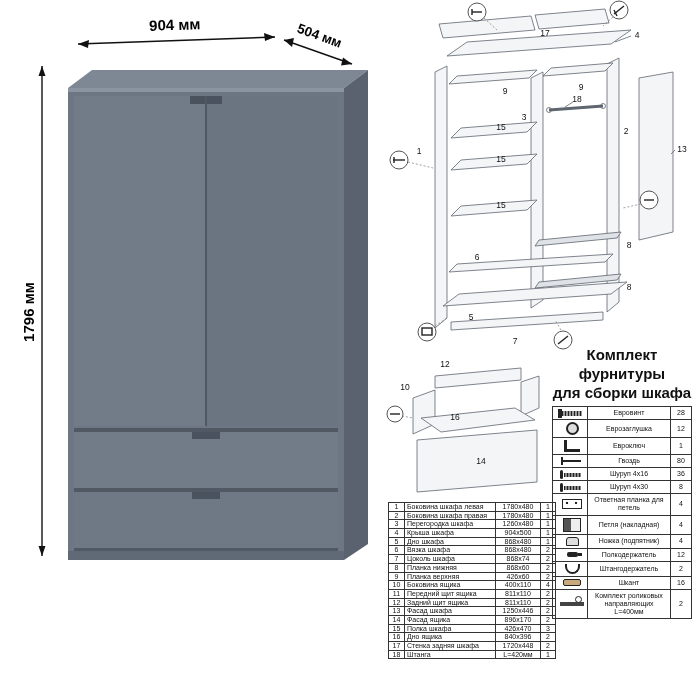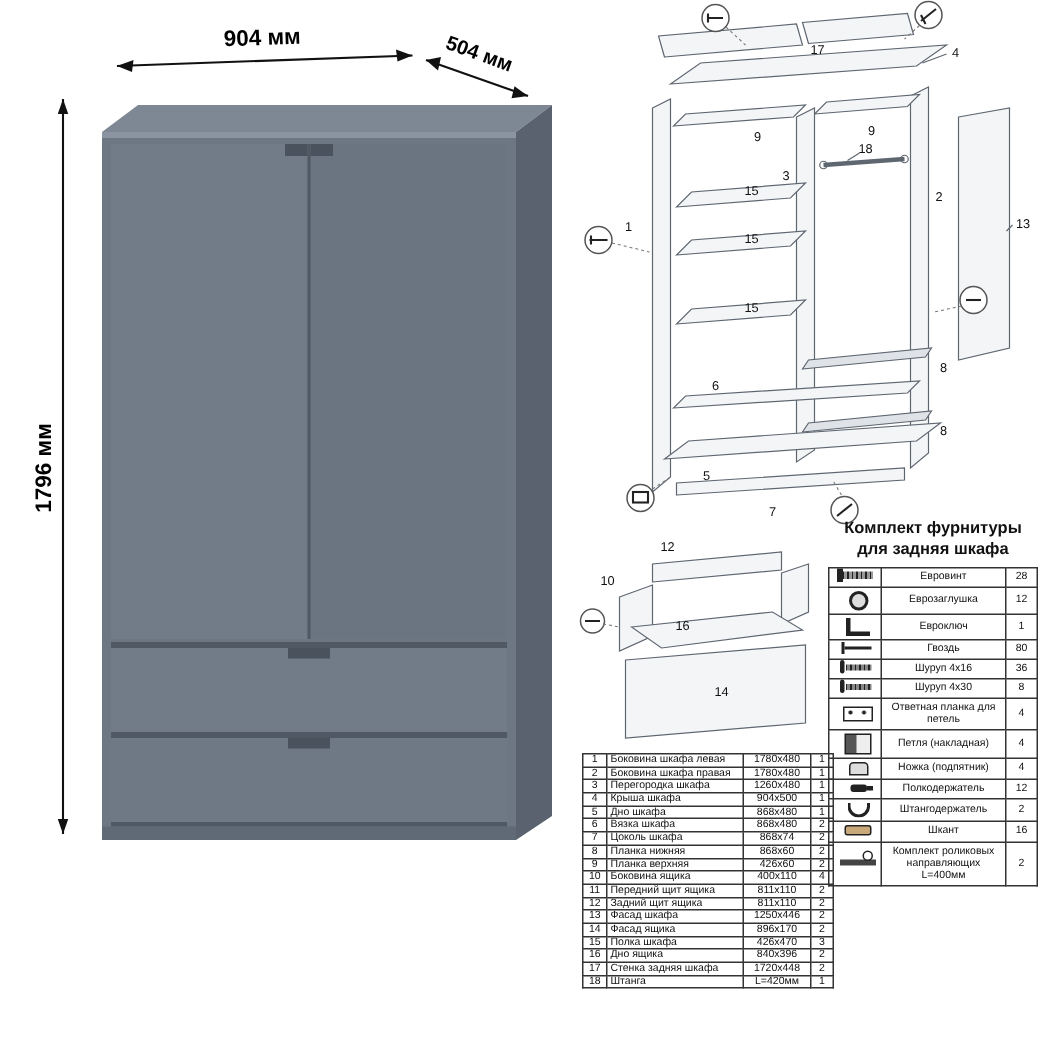--- a/index.html
+++ b/index.html
@@ -15,21 +15,21 @@
   .parts-table td.c-n{width:11px;text-align:center;}
   .parts-table td.c-size{width:40px;text-align:center;}
   .parts-table td.c-qty{width:10px;text-align:center;}
 
   .hardware-table{border-collapse:collapse;width:140px;table-layout:fixed;}
   .hardware-table td{border:1px solid #333;font-size:7px;line-height:1.15;padding:2px 2px;
                      text-align:center;vertical-align:middle;}
   .hardware-table td.h-icon{width:30px;}
   .hardware-table td.h-qty{width:16px;}
 
-  .hw-title{font-size:11px;font-weight:bold;text-align:center;line-height:1.25;margin:0 0 4px 0;width:140px;}
+  .hw-title{font-size:15px;font-weight:bold;text-align:center;line-height:1.25;margin:0 0 4px 0;width:140px;}
 
   
   .hw-icon{display:inline-block;position:relative;vertical-align:middle;margin-left:4px;}
   .euro-screw-icon{width:20px;height:5px;background:repeating-linear-gradient(90deg,#222 0 1px,#999 1px 3px);}
   .euro-screw-icon::before{content:"";position:absolute;left:-4px;top:-2px;width:4px;height:9px;background:#222;}
   .euro-plug-icon{width:9px;height:9px;border:2px solid #222;border-radius:50%;background:#ddd;}
   .hex-key-icon{width:13px;height:9px;border-left:3px solid #222;border-bottom:3px solid #222;}
   .nail-icon{width:18px;height:2px;background:#222;}
   .nail-icon::before{content:"";position:absolute;left:-2px;top:-3px;width:2px;height:8px;background:#222;}
   .screw-icon{width:17px;height:4px;background:repeating-linear-gradient(90deg,#222 0 1px,#888 1px 3px);}
@@ -326,21 +326,21 @@
             <td class="c-size">L=420мм</td>
             <td class="c-qty">1</td>
           </tr>
         </tbody>
     </table>
   </div>
 
   <div class="abs" style="left:552px;top:346px;">
     <div class="hw-title">
       <div>Комплект фурнитуры</div>
-      <div>для задняя шкафа</div>
+      <div>для сборки шкафа</div>
     </div>
     <table class="hardware-table">
       <tbody>
           <tr>
             <td class="h-icon"><span class="hw-icon euro-screw-icon"></span></td>
             <td>Евровинт</td>
             <td class="h-qty">28</td>
           </tr>
           <tr>
             <td class="h-icon"><span class="hw-icon euro-plug-icon"></span></td>

